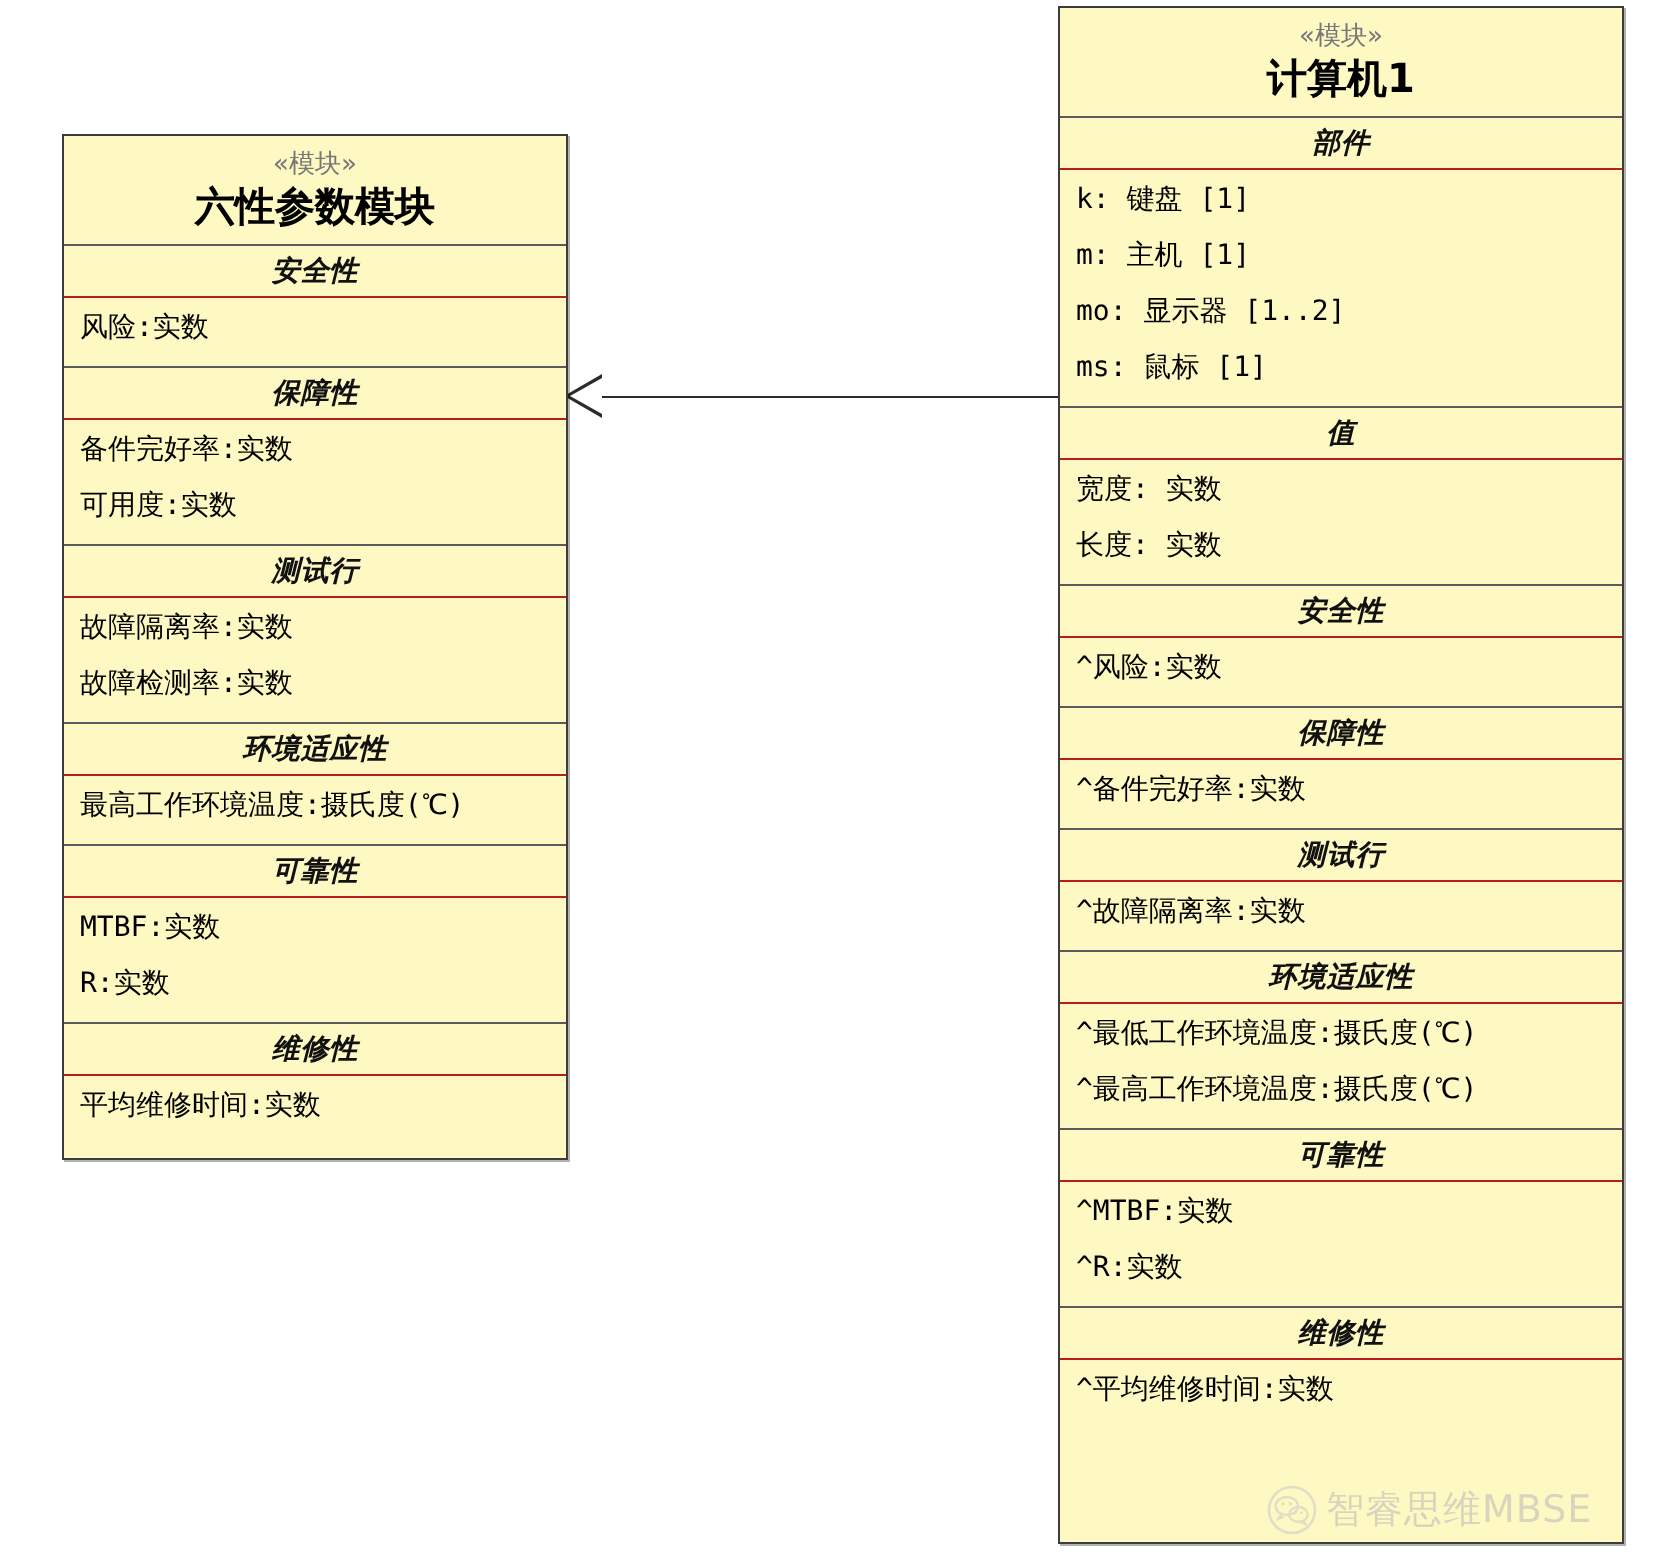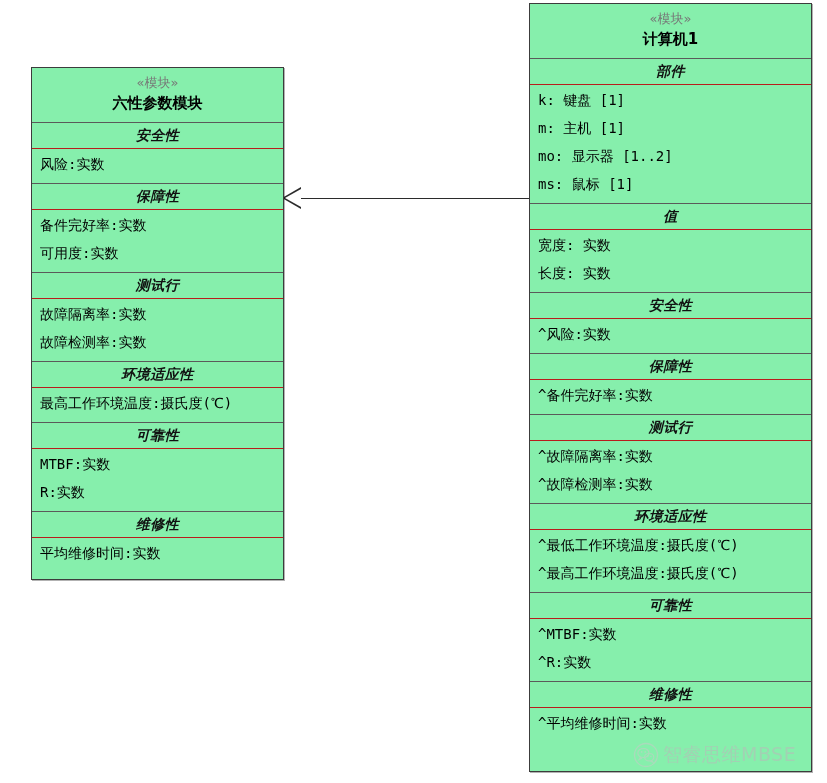--- a/index.html
+++ b/index.html
@@ -14,39 +14,39 @@
     height: 783px;
     background: #ffffff;
     overflow: hidden;
     font-family: "Liberation Sans", "DejaVu Sans", sans-serif;
   }
 
   
   .block {
     position: absolute;
     box-sizing: border-box;
-    background: #86efac;
+    background: #fef9c3;
     border: 1.5px solid #3c3c3c;
     box-shadow: 1px 1px 0 rgba(0,0,0,0.30);
   }
 
   
   .block-header {
     text-align: center;
     padding: 6px 4px 8px 4px;
     border-bottom: 1.5px solid #5a5a5a;
   }
   .stereotype {
     font-size: 13px;
     color: #777777;
     line-height: 18px;
     font-family: "DejaVu Sans", "Liberation Sans", sans-serif;
   }
   .block-title {
-    font-size: 15px;
+    font-size: 20px;
     font-weight: bold;
     color: #000000;
     line-height: 22px;
     font-family: "DejaVu Sans", "Liberation Sans", sans-serif;
   }
 
   
   .compartment {
     border-bottom: 1.5px solid #5a5a5a;
     padding-bottom: 6px;
@@ -201,21 +201,20 @@
     </div>
 
     <div class="compartment">
       <div class="compartment-title">保障性</div>
       <div class="feature">^备件完好率:实数</div>
     </div>
 
     <div class="compartment">
       <div class="compartment-title">测试行</div>
       <div class="feature">^故障隔离率:实数</div>
-      <div class="feature">^故障检测率:实数</div>
     </div>
 
     <div class="compartment">
       <div class="compartment-title">环境适应性</div>
       <div class="feature">^最低工作环境温度:摄氏度(℃)</div>
       <div class="feature">^最高工作环境温度:摄氏度(℃)</div>
     </div>
 
     <div class="compartment">
       <div class="compartment-title">可靠性</div>

